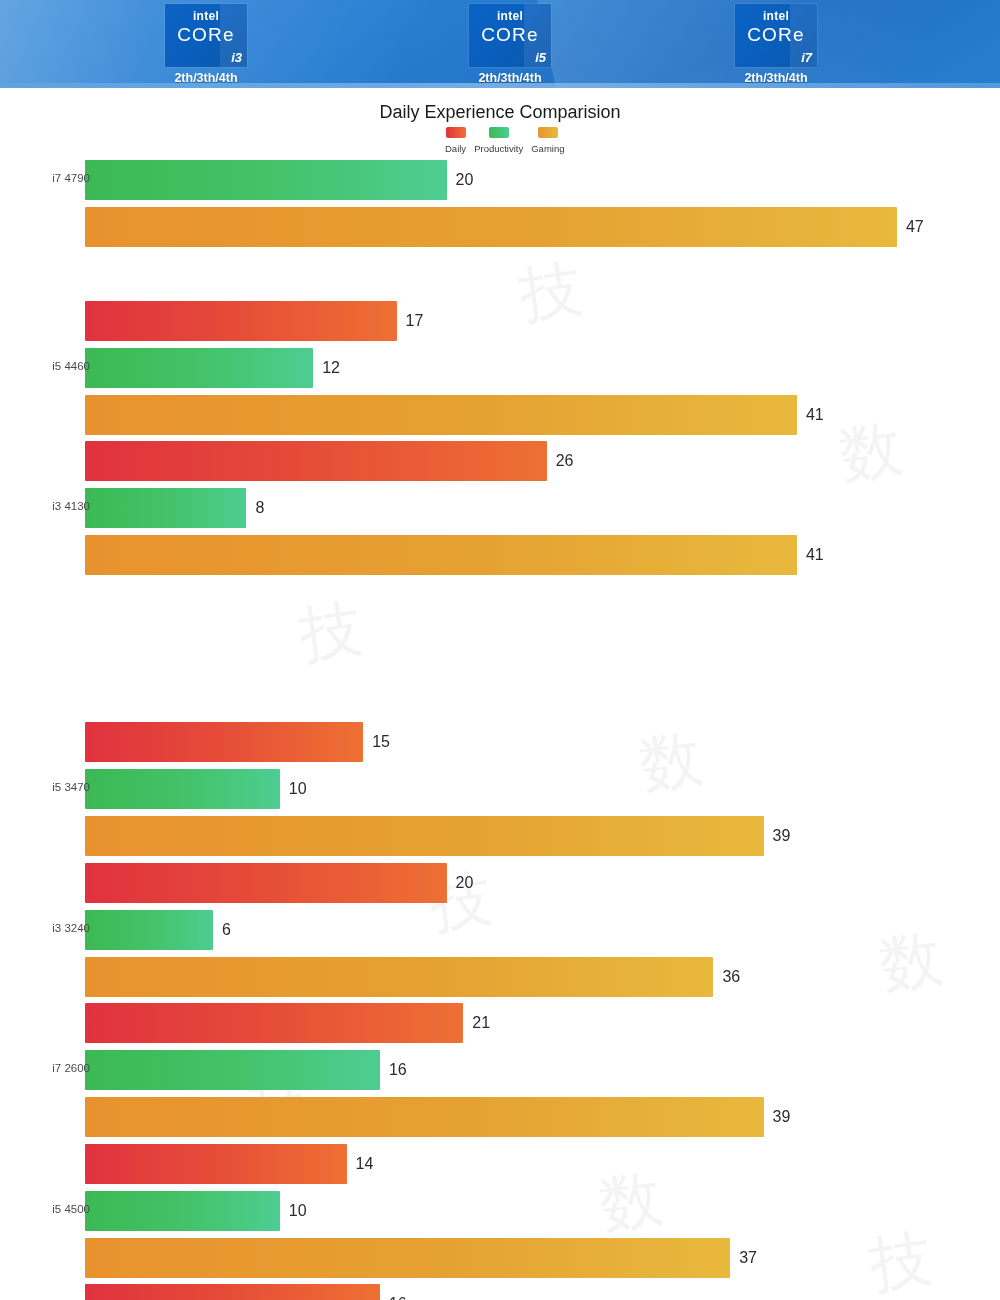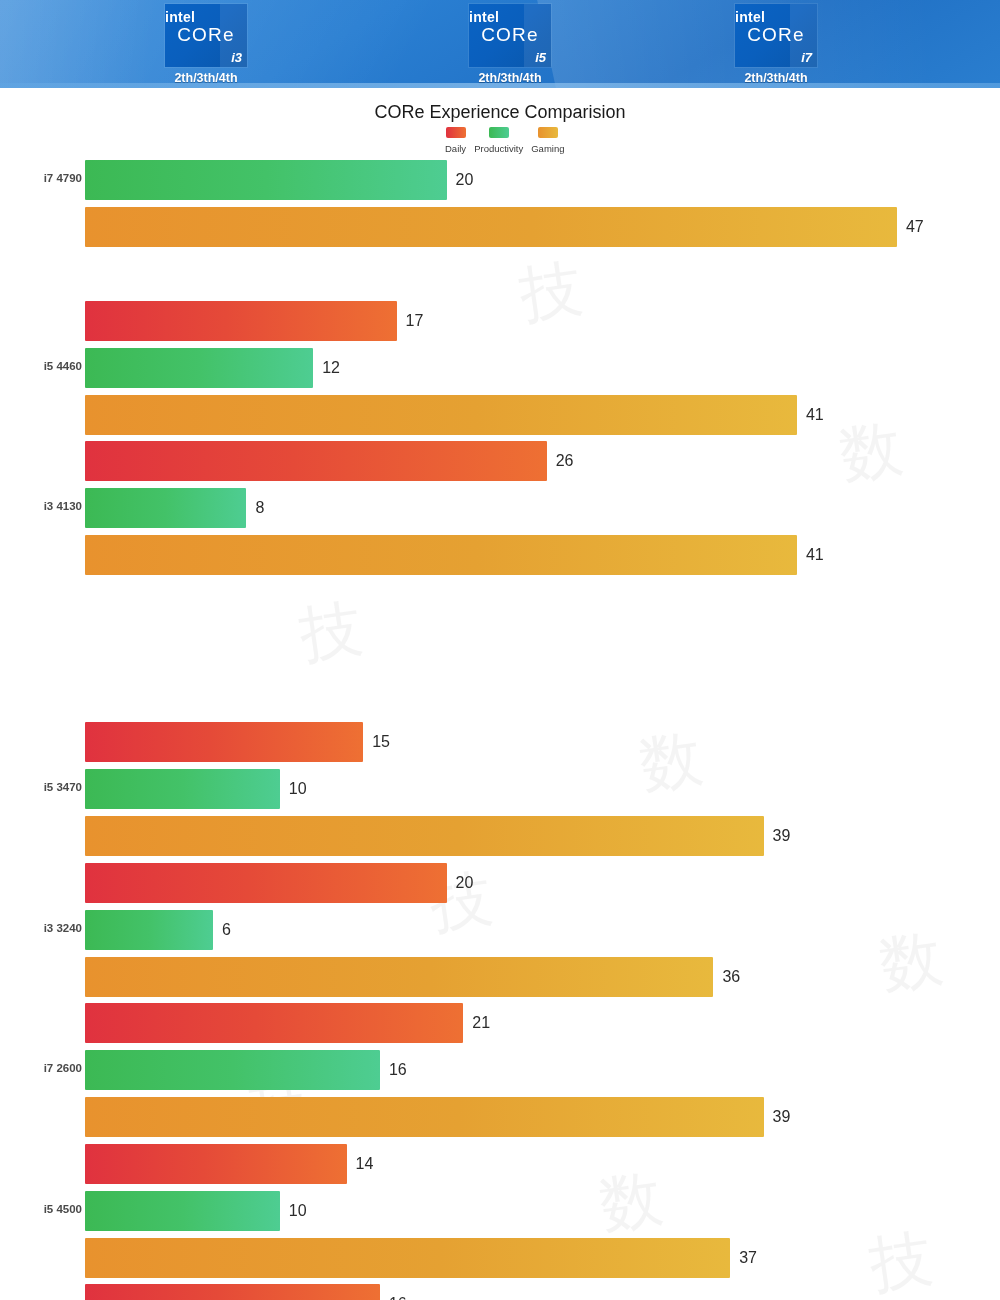--- a/index.html
+++ b/index.html
@@ -42,22 +42,22 @@
     position:absolute;left:50%;transform:translateX(-50%);
     top:4px;width:82px;height:63px;
     background:linear-gradient(135deg,#0a63c4 0%, #0a5fbd 48%, #0957ab 100%);
     box-shadow:0 0 0 1px rgba(255,255,255,.08);
   }
   .badge .tintpanel{
     position:absolute;right:0;top:0;width:27px;height:100%;
     background:rgba(255,255,255,0.09);
   }
   .badge .intel-word{
-    position:absolute;left:0;right:0;top:5px;text-align:left;
-    color:#ffffff;font-size:14px;letter-spacing:.3px;font-weight:600;
+    position:absolute;left:0;right:0;top:5px;text-align:center;
+    color:#ffffff;font-size:12px;letter-spacing:.3px;font-weight:600;
     font-family:"Liberation Sans", sans-serif;
   }
   .badge .core-word{
     position:absolute;left:0;right:0;top:20px;text-align:center;
     color:#ffffff;font-size:19px;letter-spacing:1.2px;font-weight:400;
     font-family:"Liberation Sans", sans-serif;
   }
   .badge .tier{
     position:absolute;right:5px;bottom:2px;
     color:#ffffff;font-size:13px;font-weight:700;font-style:italic;
@@ -88,25 +88,24 @@
   .plot{
     position:absolute;left:0;top:160px;width:1000px;height:1140px;
   }
   .watermark{
     position:absolute;color:rgba(150,150,150,0.10);
     font-size:62px;font-family:"Liberation Serif", serif;
     pointer-events:none;user-select:none;transform:rotate(-8deg);
   }
   .group{position:absolute;left:0;width:1000px;}
   .cat-label{
-    position:absolute;left:4px;width:78px;text-align:right;
+    position:absolute;left:12px;width:78px;text-align:right;
     font-size:11.5px;color:#4a4a4a;
     font-family:"Liberation Sans", sans-serif;
     white-space:nowrap;
-    font-weight:bold;
   }
   .bar-row{position:absolute;left:85px;height:40px;}
   .bar{
     position:absolute;left:0;top:0;height:40px;
     border-radius:1px;
   }
   .bar.daily{background:linear-gradient(90deg,#e0323f 0%, #e54a38 45%, #ee7033 100%);}
   .bar.prod {background:linear-gradient(90deg,#3cb954 0%, #43c268 50%, #4ecd92 100%);}
   .bar.game {background:linear-gradient(90deg,#e8922e 0%, #e5a132 55%, #e8b93d 100%);}
   .bar-value{
@@ -148,21 +147,21 @@
       <div class="intel-word">intel</div>
       <div class="core-word">CORe</div>
       <div class="tier">i7</div>
     </div>
     <div class="gen-label">2th/3th/4th</div>
   </div>
 
   <div class="banner-bottom-edge"></div>
 </div>
 
-<div class="chart-title">CORe Experience Comparision</div>
+<div class="chart-title">Daily Experience Comparision</div>
 
 <div class="legend">
   <div class="legend-item">
     <span class="legend-swatch" id="sw-0" style="background: linear-gradient(90deg, rgb(224, 50, 63), rgb(238, 112, 51));"></span>
     <span class="legend-label">Daily</span>
   </div>
   <div class="legend-item">
     <span class="legend-swatch" id="sw-1" style="background: linear-gradient(90deg, rgb(60, 185, 84), rgb(78, 205, 146));"></span>
     <span class="legend-label">Productivity</span>
   </div>

